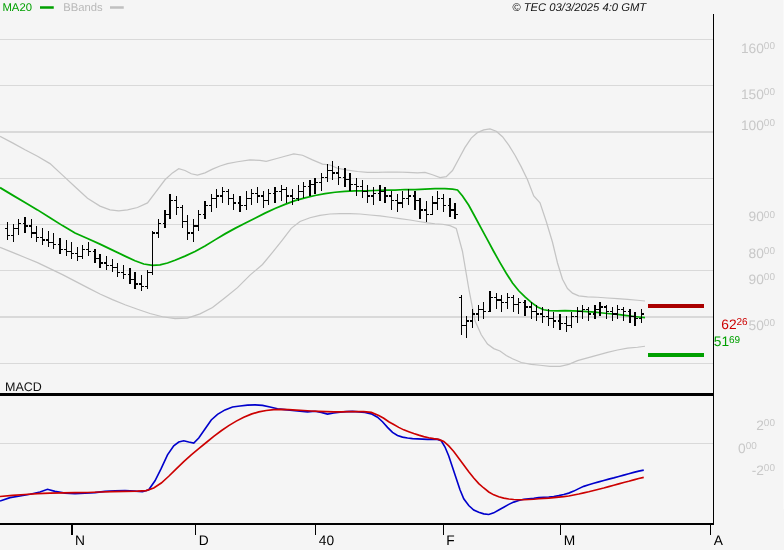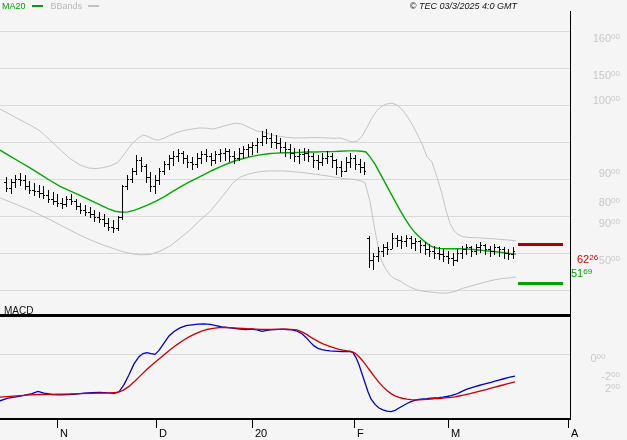--- a/index.html
+++ b/index.html
@@ -69,23 +69,23 @@
   <div id="gen-labels">
       <div class="abs lvl" style="left: 577px; top: 252px; color: rgb(204, 0, 0);"><span>62</span><span class="sup">26</span></div>
       <div class="abs lvl" style="left: 571px; top: 266px; color: rgb(0, 160, 0); text-align: center;"><span>51</span><span class="sup">69</span></div>
       <div class="abs ptick" style="top: 31px;"><span>160</span><span class="sup">00</span></div>
       <div class="abs ptick" style="top: 68px;"><span>150</span><span class="sup">00</span></div>
       <div class="abs ptick" style="top: 93px;"><span>100</span><span class="sup">00</span></div>
       <div class="abs ptick" style="top: 126px; margin-top: 40px;"><span>90</span><span class="sup">00</span></div>
       <div class="abs ptick" style="top: 195px;"><span>80</span><span class="sup">00</span></div>
       <div class="abs ptick" style="top: 216px;"><span>90</span><span class="sup">00</span></div>
       <div class="abs ptick" style="top: 253px;"><span>50</span><span class="sup">00</span></div>
-      <div class="abs ptick" style="top: 333px; margin-top: 48px;"><span>2</span><span class="sup">00</span></div>
+      <div class="abs ptick" style="top: 333px;"><span>2</span><span class="sup">00</span></div>
       <div class="abs ptick" style="top: 351px; text-align: center;"><span>0</span><span class="sup">00</span></div>
       <div class="abs ptick" style="top: 369px;"><span>-2</span><span class="sup">00</span></div>
       <div class="abs mtick" style="left: 60px;"><span>N</span></div>
       <div class="abs mtick" style="left: 159px;"><span>D</span></div>
-      <div class="abs mtick" style="left: 255px;"><span>20</span></div>
+      <div class="abs mtick" style="left: 255px;"><span>40</span></div>
       <div class="abs mtick" style="left: 357px;"><span>F</span></div>
       <div class="abs mtick" style="left: 451px;"><span>M</span></div>
       <div class="abs mtick" style="left: 571px;"><span>A</span></div>
     </div>
 </div>
 
 </body></html>

